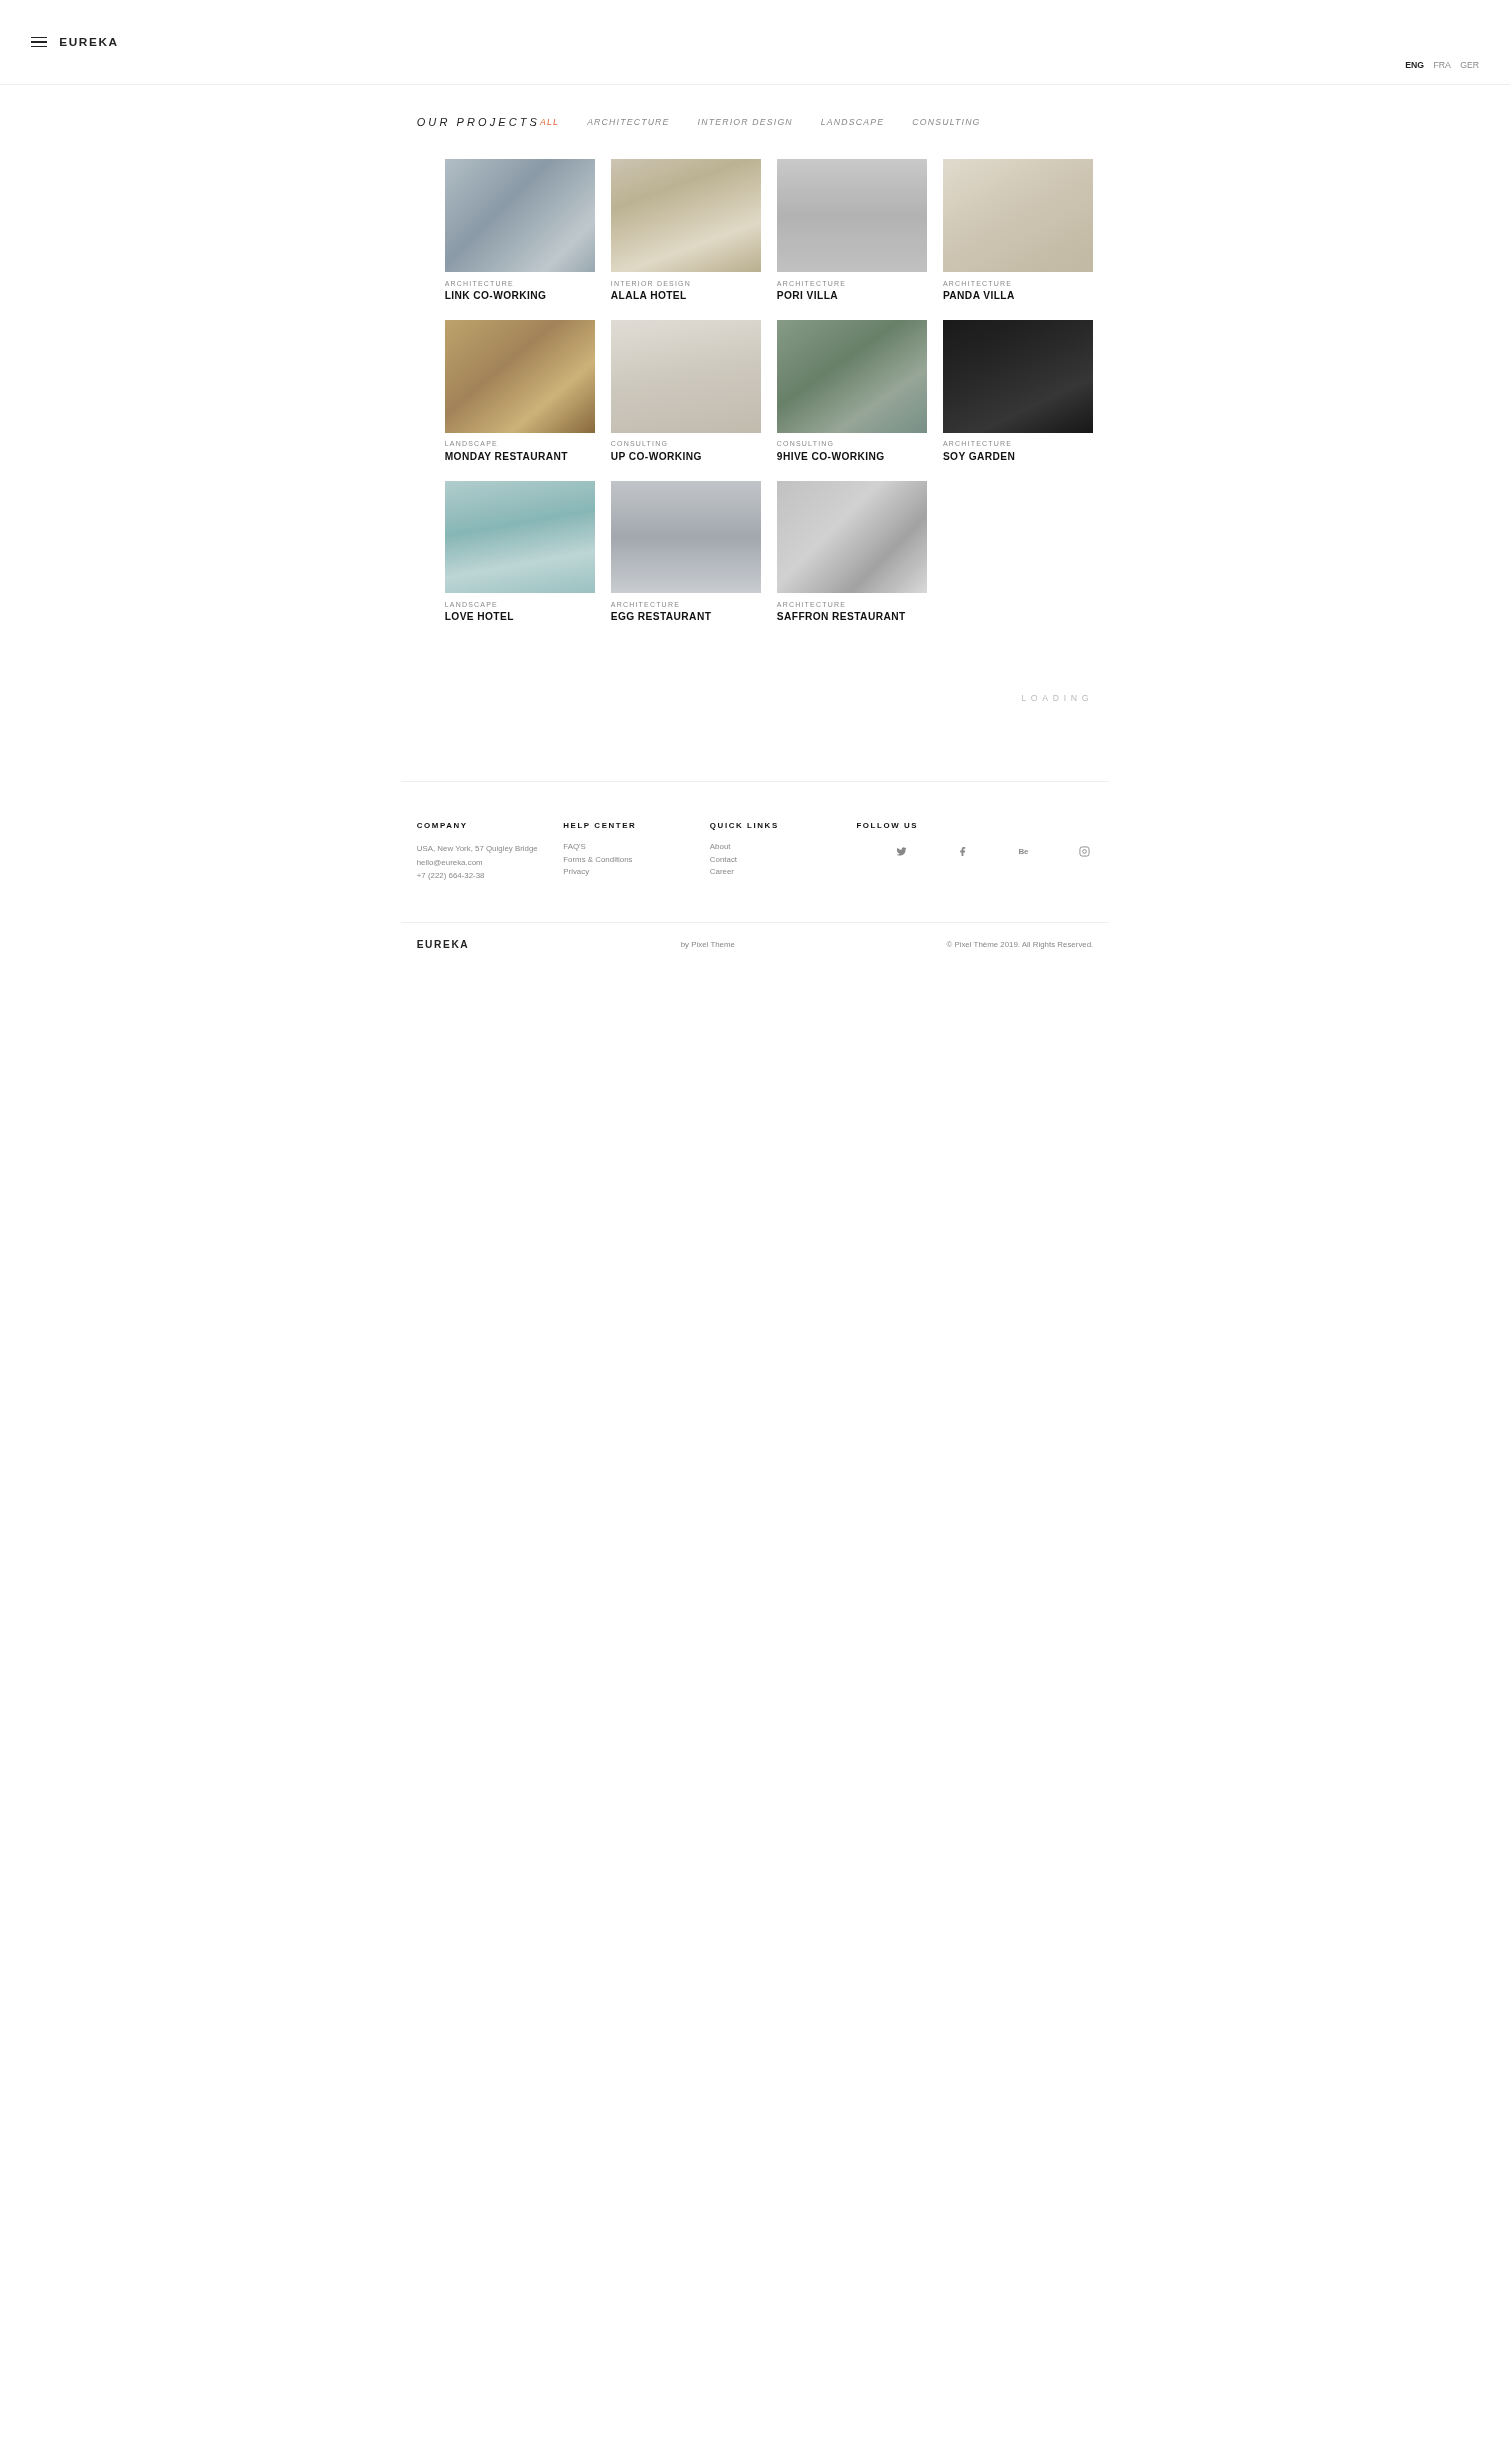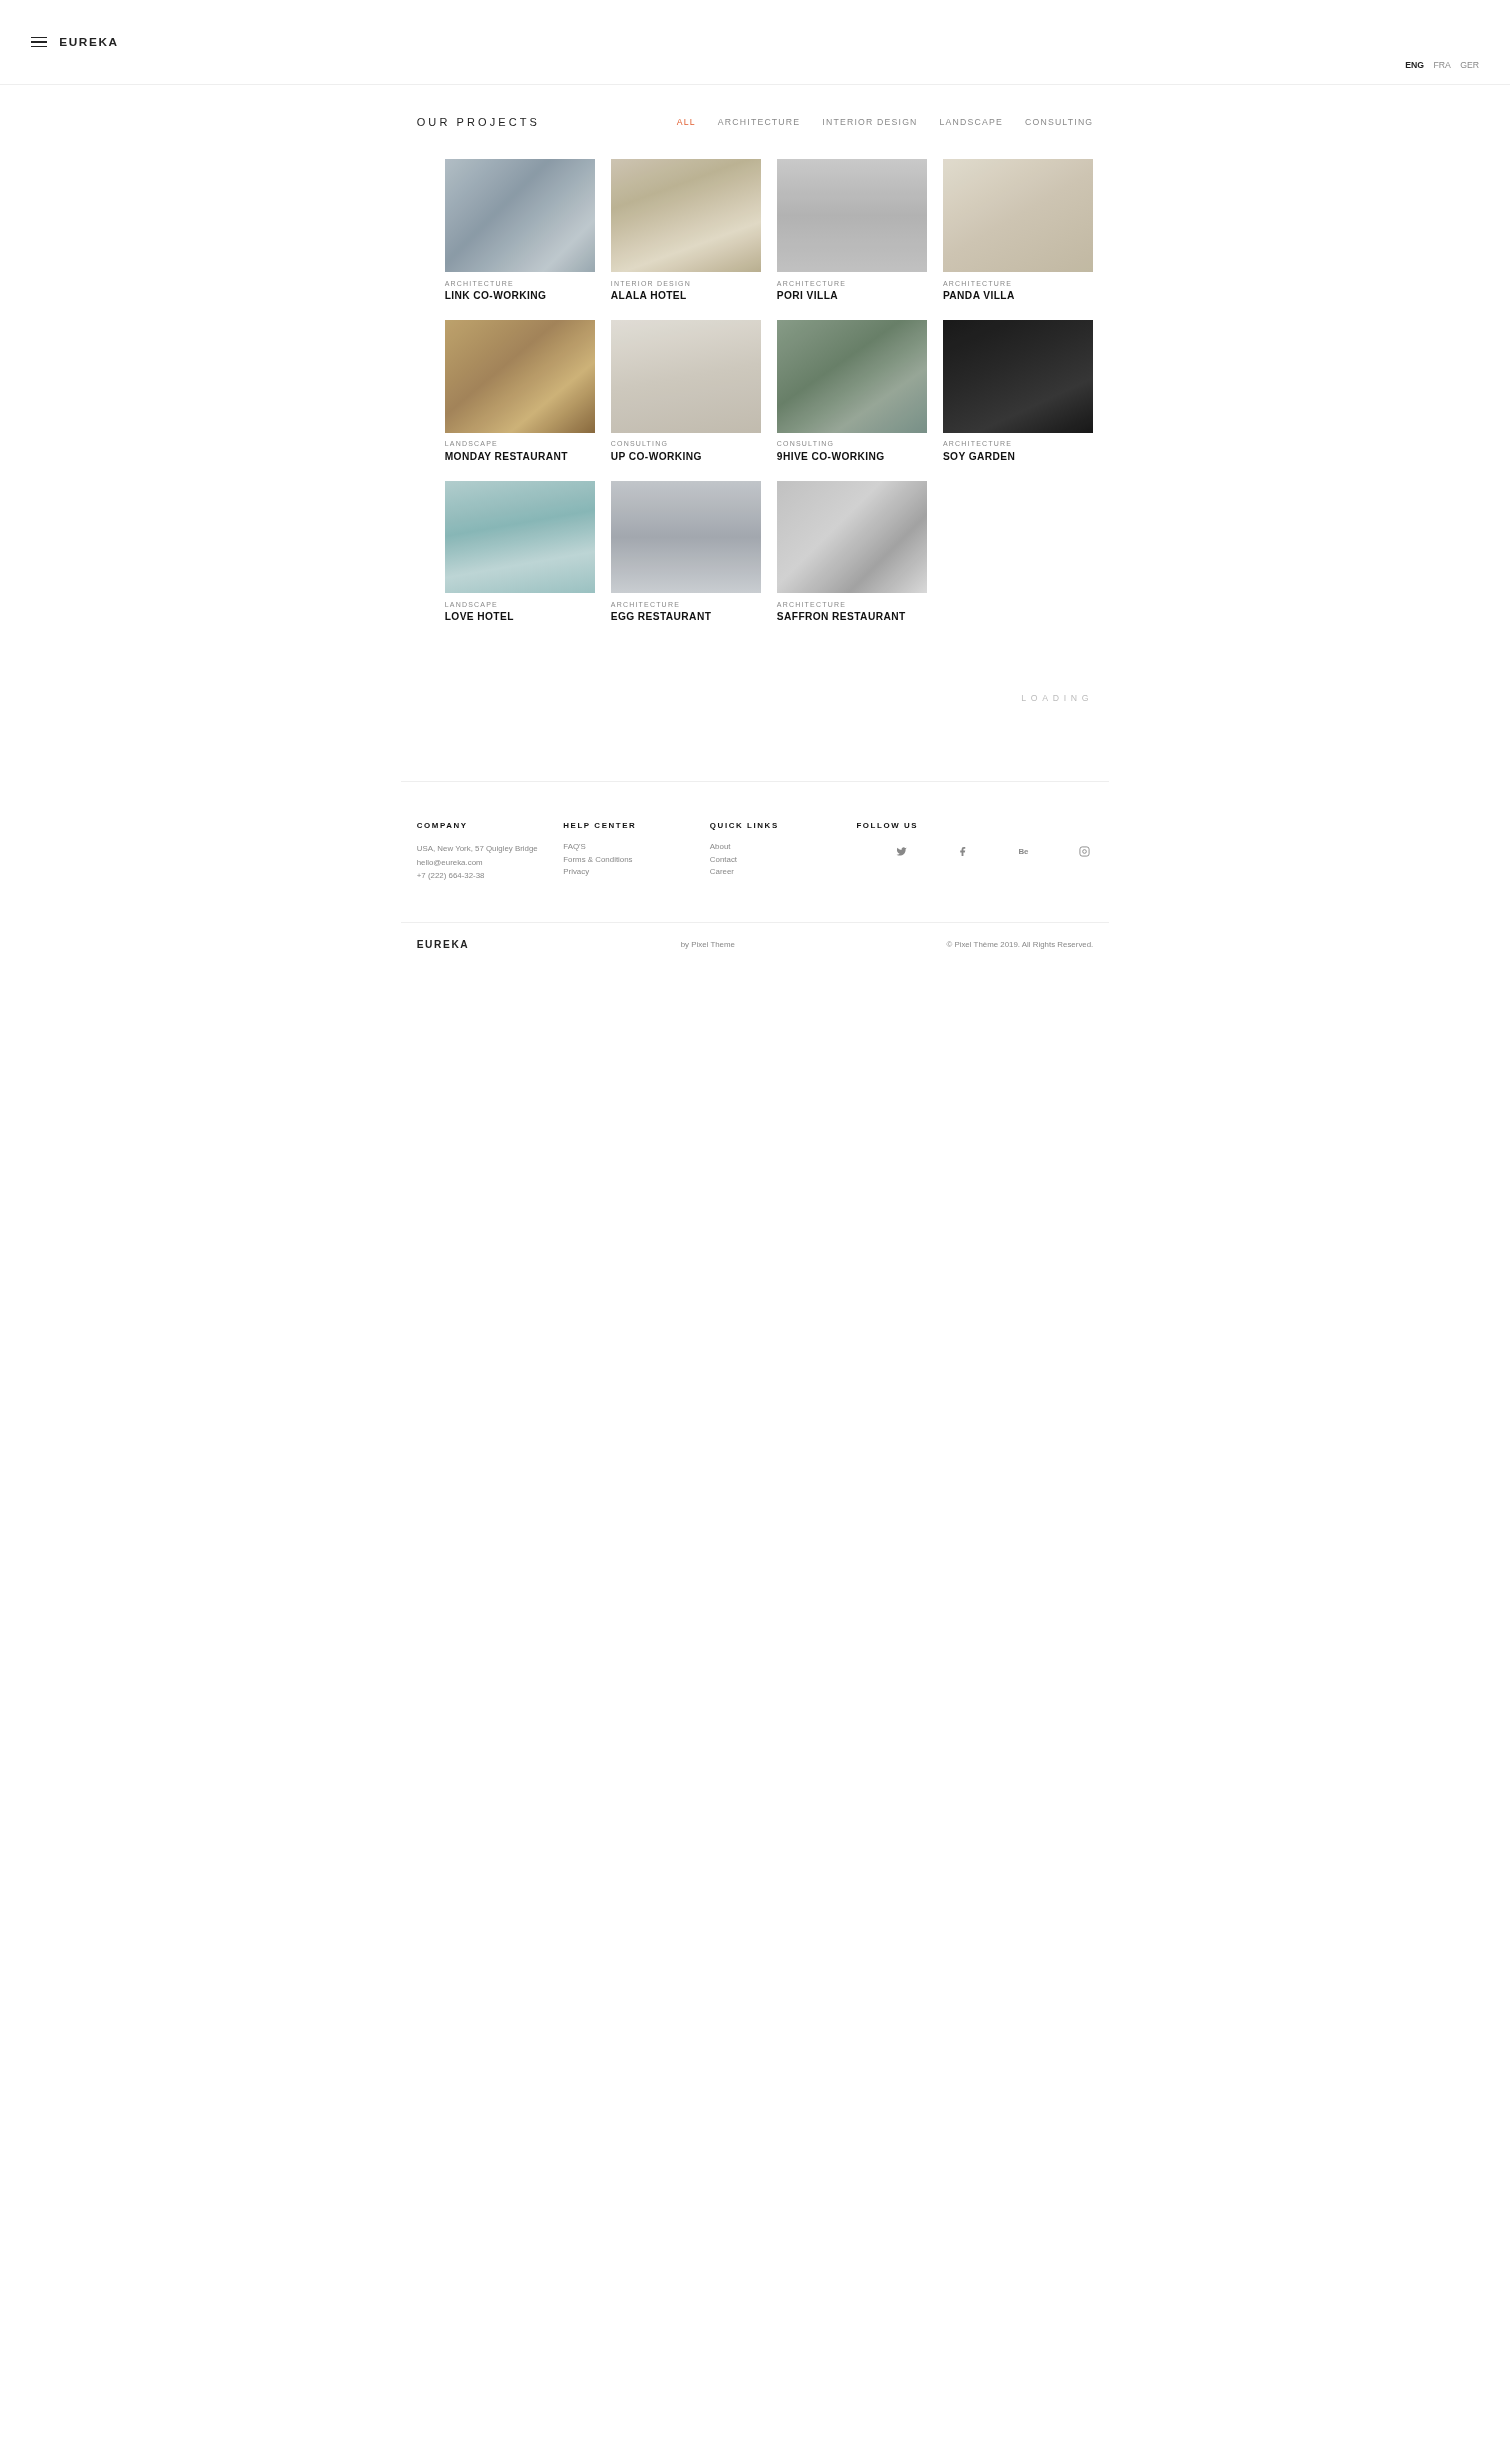--- a/index.html
+++ b/index.html
@@ -21,30 +21,30 @@
     .lang-item { cursor: pointer; margin-top: 46px; }
     .lang-item.active { color: #222; font-weight: 600; }
 
     
     .main { max-width: 708px; margin: 0 auto; padding: 31px 15.7px; }
 
     
     .projects-header {
       display: flex;
       align-items: center;
-      justify-content: space-between;
       margin-bottom: 31px;
+      font-style: italic;
     }
     .projects-title {
       font-size: 11px;
       letter-spacing: 3.1px;
       font-weight: 400;
       color: #222;
     }
-    .filter-nav { display: flex; gap: 22px; align-items: center; }
+    .filter-nav { display: flex; gap: 28px; align-items: center; }
     .filter-item {
       font-size: 8.7px;
       letter-spacing: 1.2px;
       color: #888;
       cursor: pointer;
       text-transform: uppercase;
     }
     .filter-item.active { color: #e05c2e; }
 
     

